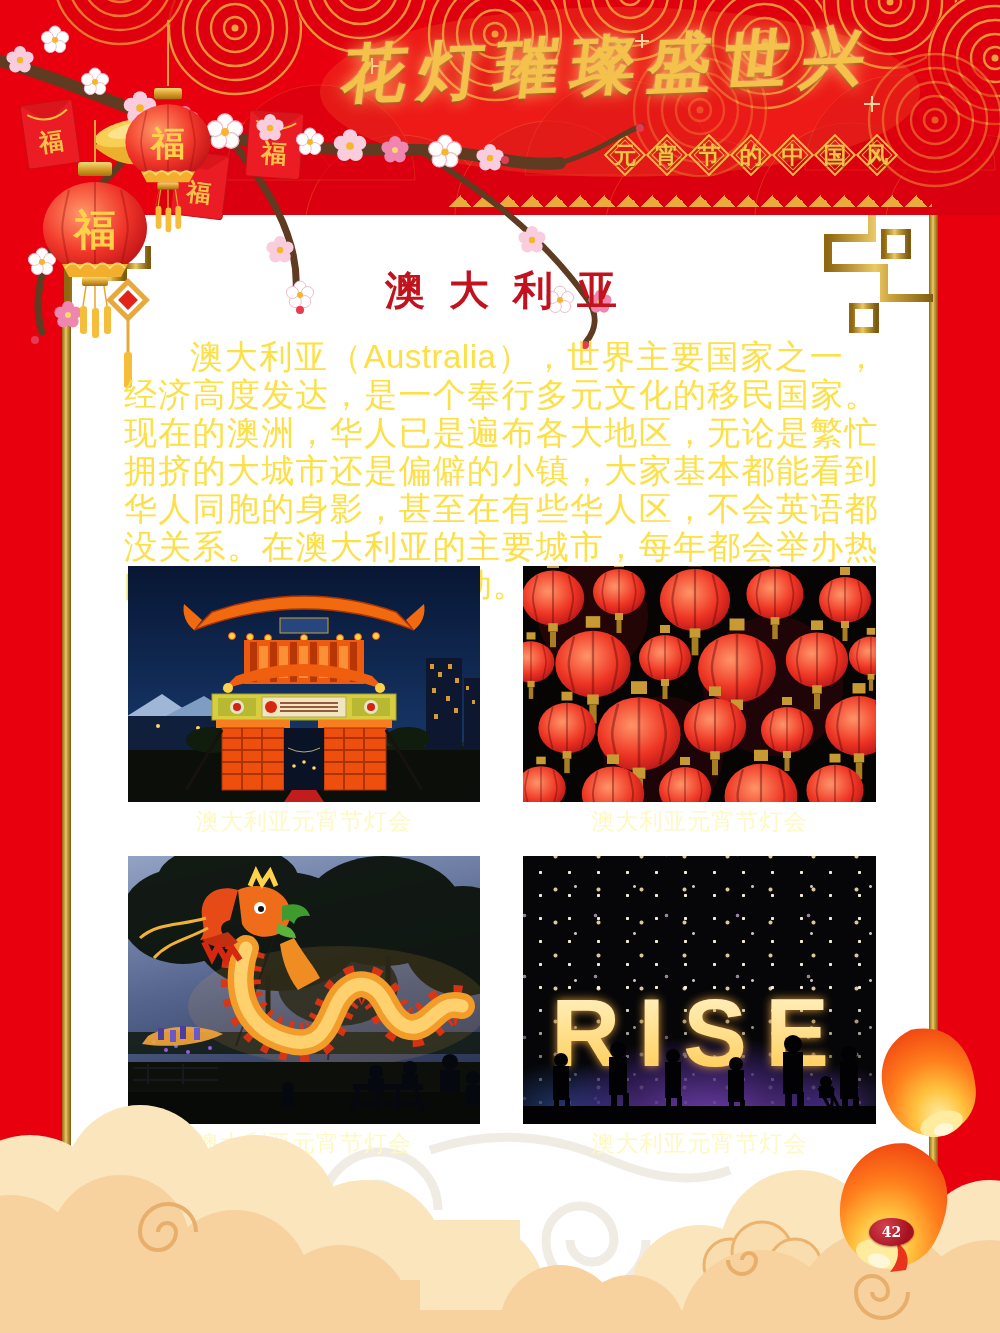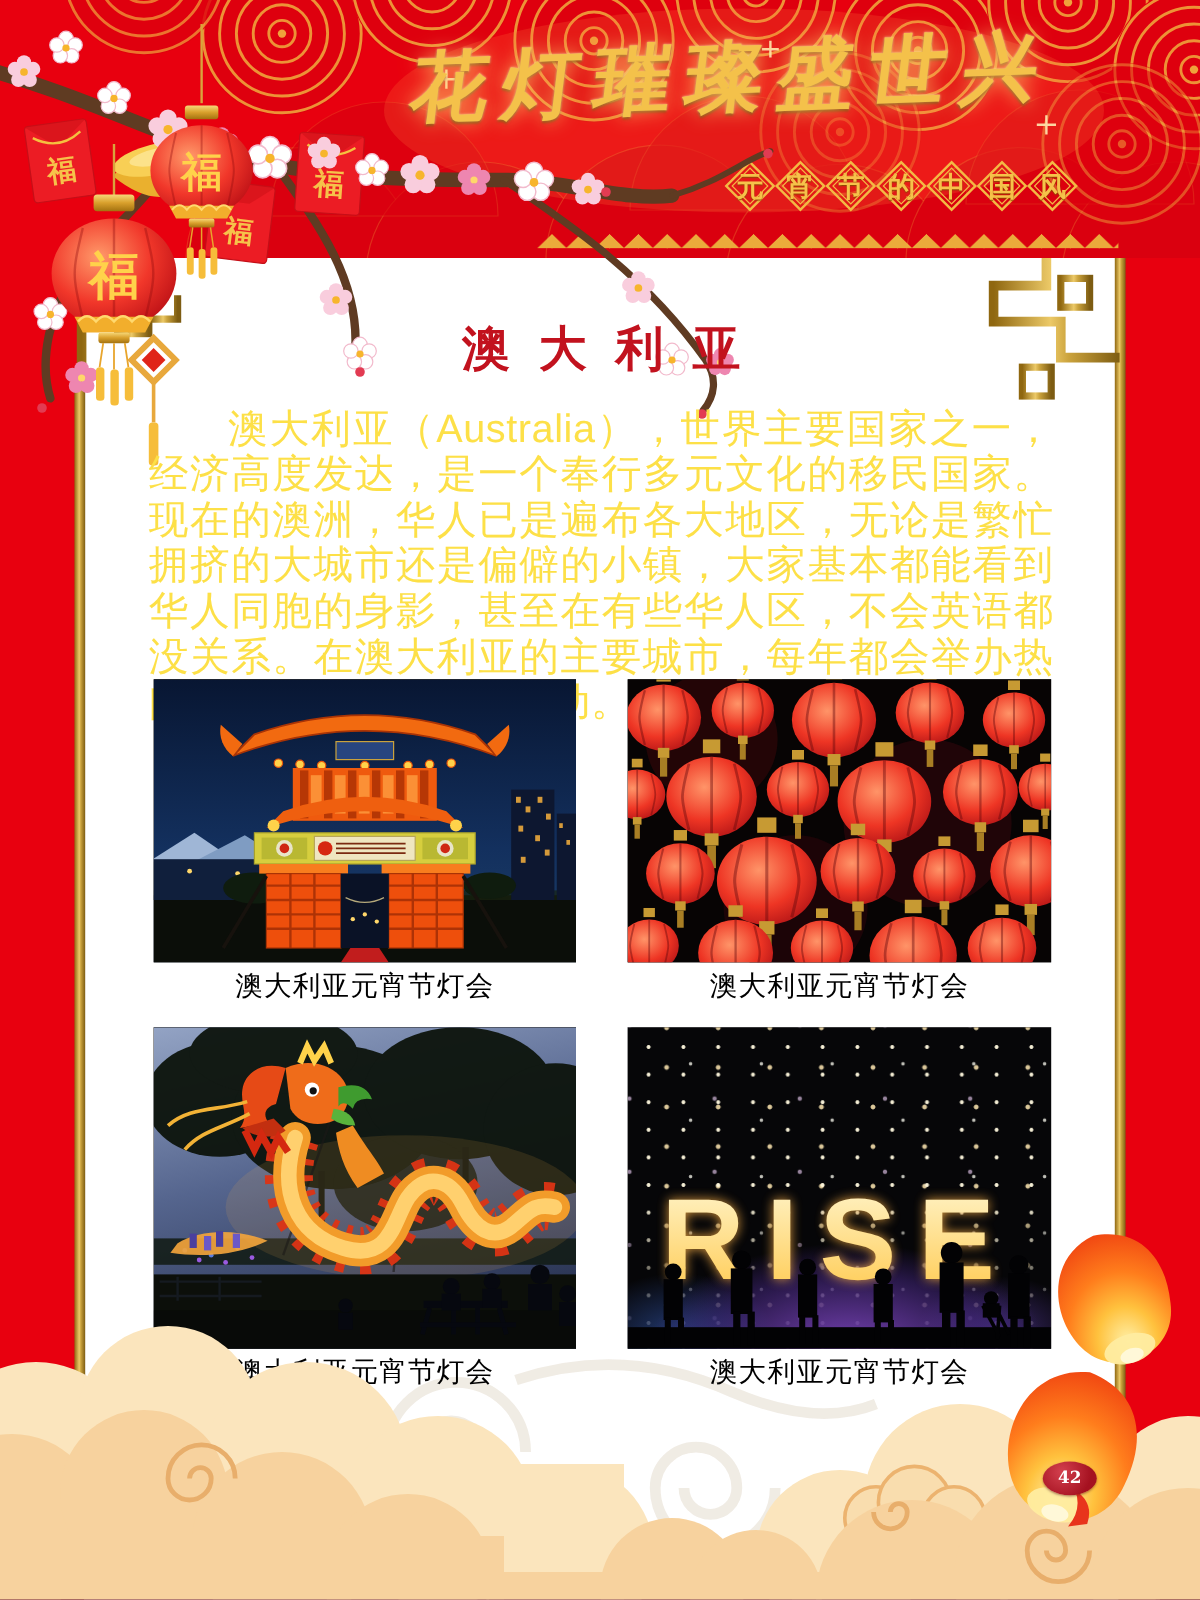--- a/index.html
+++ b/index.html
@@ -42,21 +42,21 @@
   .body-text{left:124px;top:338px;width:754px;font-size:33px;line-height:38px;color:#fde047;
     text-align:justify;text-indent:2em;letter-spacing:.5px;}
 
   
   .photo{overflow:hidden;background:#000;}
   .ph1{left:128px;top:566px;width:352px;height:236px;}
   .ph2{left:523px;top:566px;width:353px;height:236px;}
   .ph3{left:128px;top:856px;width:352px;height:268px;}
   .ph4{left:523px;top:856px;width:353px;height:268px;background:#060608;}
   .caption{height:30px;display:flex;align-items:center;justify-content:center;
-    font-size:23px;color:#000000;letter-spacing:1px;}
+    font-size:23px;color:#fef9c3;letter-spacing:1px;}
   .cap1{left:128px;top:806px;width:352px;}
   .cap2{left:523px;top:806px;width:353px;}
   .cap3{left:128px;top:1128px;width:352px;}
   .cap4{left:523px;top:1128px;width:353px;}
 
   
   .p4dots{position:absolute;inset:0;
     background-image:
       radial-gradient(circle,rgba(255,248,222,.95) 1.3px,transparent 2px),
       radial-gradient(circle,rgba(255,232,178,.85) 1.6px,transparent 2.4px),

